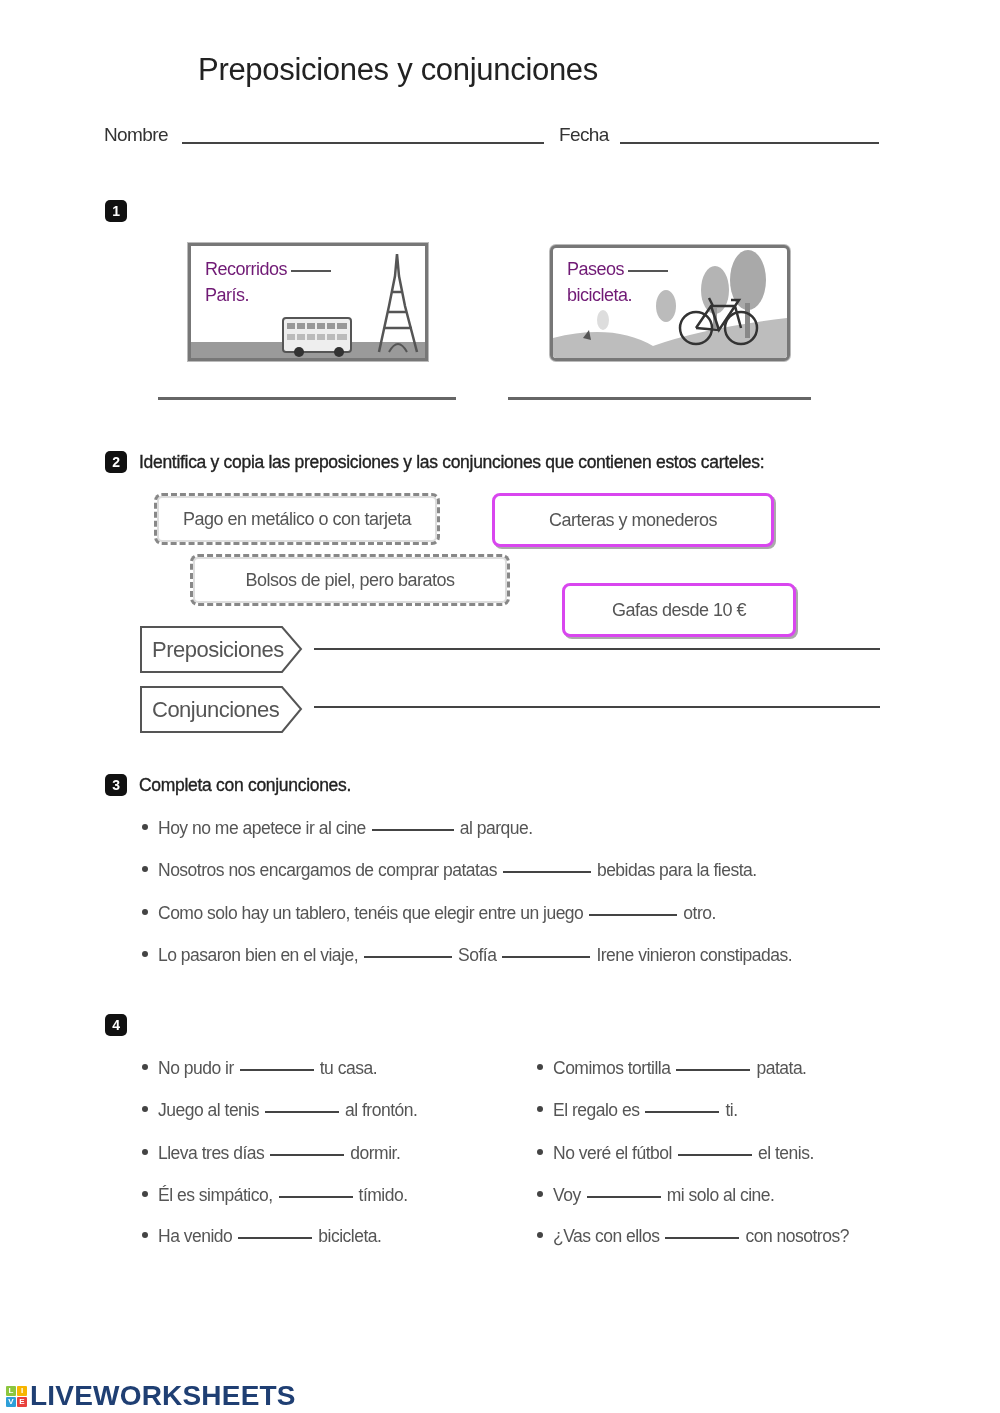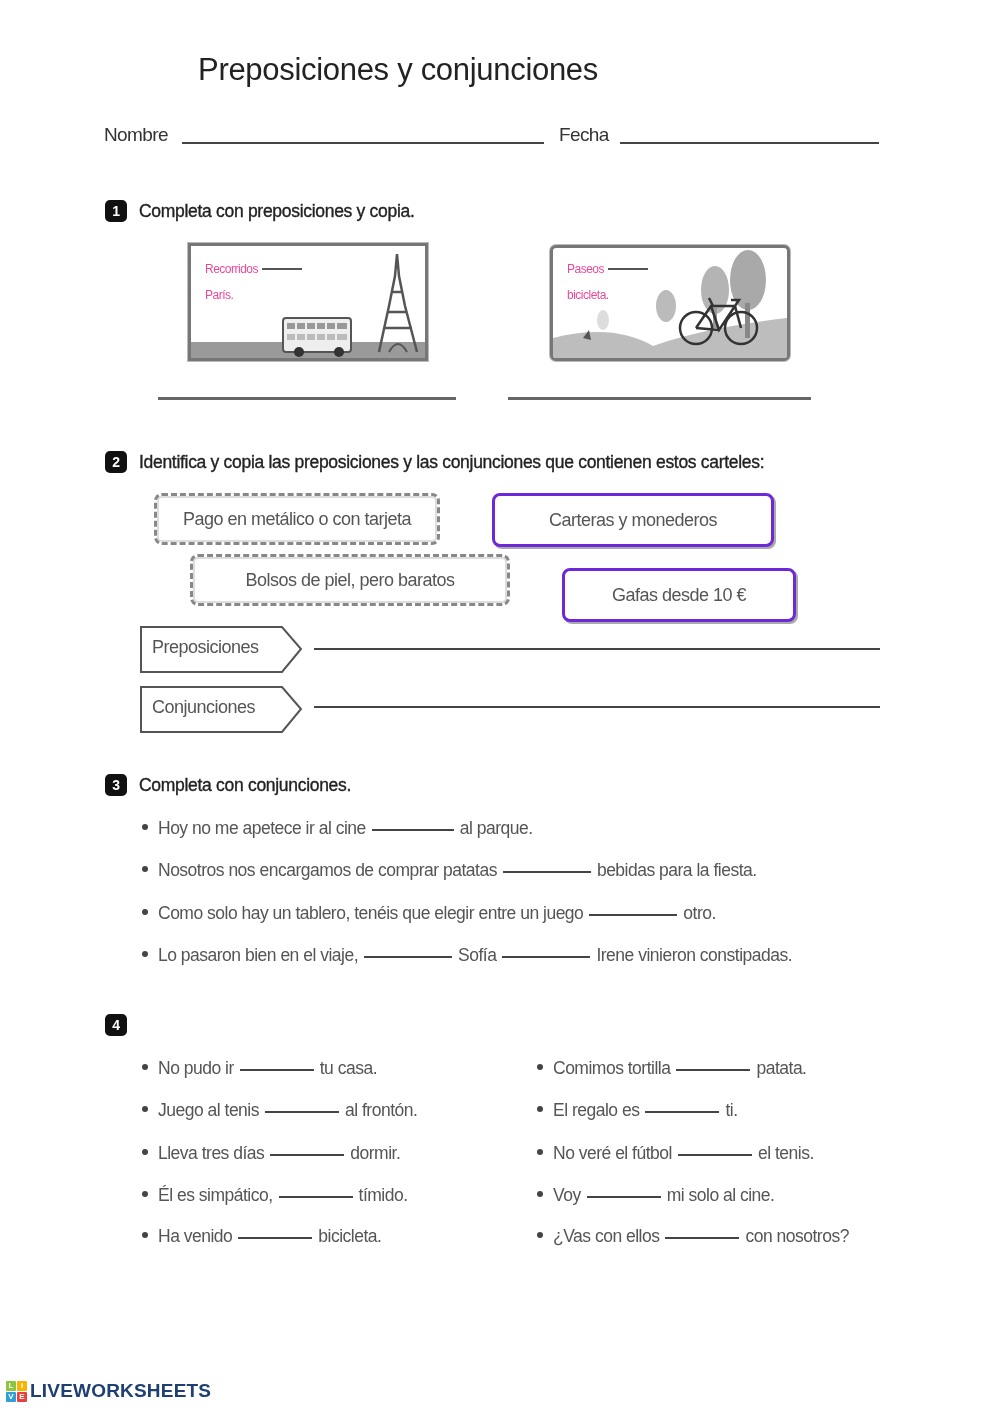--- a/index.html
+++ b/index.html
@@ -5,49 +5,48 @@
   html,body{margin:0;padding:0;background:#fff;}
   body{width:1000px;height:1413px;position:relative;overflow:hidden;font-family:"Liberation Sans",sans-serif;color:#333;}
   .abs{position:absolute;}
   .title{left:198px;top:52px;font-size:31px;color:#222;letter-spacing:-0.3px;}
   .field-label{font-size:19px;color:#333;letter-spacing:-0.6px;}
   .uline{position:absolute;border-bottom:2px solid #444;}
   .badge{display:inline-block;width:22px;height:22px;background:#111;color:#fff;border-radius:5px;font-size:14px;font-weight:bold;text-align:center;line-height:22px;}
   .heading{font-size:17.5px;color:#222;font-weight:bold;letter-spacing:-0.3px;}
   .heading .txt{font-weight:normal;-webkit-text-stroke:0.35px #222;}
   .card{position:absolute;border:3px solid #777;background:#fff;box-shadow:0 0 0 1px #bbb;overflow:hidden;}
-  .card-text{position:absolute;font-size:12px;color:#ec4899;line-height:26px;letter-spacing:-0.5px;}
+  .card-text{position:absolute;font-size:18px;color:#701a75;line-height:26px;letter-spacing:-0.5px;}
   .blank-s{display:inline-block;width:40px;border-bottom:2px solid #555;vertical-align:3px;margin-left:4px;}
   .sign{position:absolute;background:#fff;border-radius:8px;font-size:18px;color:#555;display:flex;align-items:center;justify-content:center;letter-spacing:-0.5px;}
   .sign.dotted{border:3px dashed #888;box-shadow:0 0 0 2px #ddd inset;}
-  .sign.solid{border:3px solid #6d28d9;box-shadow:2px 2px 0 #aaa;}
+  .sign.solid{border:3px solid #d946ef;box-shadow:2px 2px 0 #aaa;}
   .tag{position:absolute;height:44px;}
   .tag svg{position:absolute;left:0;top:0;}
-  .tag span{position:absolute;left:12px;top:11px;font-size:18px;color:#555;letter-spacing:-0.5px;}
+  .tag span{position:absolute;left:12px;top:11px;font-size:22px;color:#555;letter-spacing:-0.5px;}
   .bullet-line{position:absolute;font-size:17.5px;color:#555;letter-spacing:-0.5px;white-space:nowrap;}
   .bullet-line .dot{display:inline-block;width:6px;height:6px;background:#444;border-radius:50%;vertical-align:4px;margin-right:10px;}
   .gap{display:inline-block;border-bottom:2px solid #444;vertical-align:3px;margin:0 6px;}
   .logo{left:6px;top:1380px;display:flex;align-items:center;}
   .logo-tiles{display:grid;grid-template-columns:10px 10px;grid-template-rows:10px 10px;gap:1px;margin-right:3px;}
   .tile{font-size:8px;font-weight:bold;color:#fff;text-align:center;line-height:10px;border-radius:1px;}
-  .logo-text{font-size:19px;font-weight:bold;color:#1f3f73;letter-spacing:0.2px;}
+  .logo-text{font-size:28px;font-weight:bold;color:#1f3f73;letter-spacing:0.2px;}
 </style>
 </head>
 <body>
 
 <div class="abs title">Preposiciones y conjunciones</div>
 
 <div class="abs field-label" style="left:104px;top:124px;">Nombre</div>
 <div class="uline" style="left:182px;top:142px;width:362px;"></div>
 <div class="abs field-label" style="left:559px;top:124px;">Fecha</div>
 <div class="uline" style="left:620px;top:142px;width:259px;"></div>
 
 <div class="abs heading" style="left:105px;top:200px;display:flex;align-items:center;gap:12px;">
   <span class="badge">1</span>
-  <span class="txt">Completa con preposiciones y copia.</span>
 </div>
 
 <div class="card" style="left:188px;top:243px;width:234px;height:112px;">
   <div class="card-text" style="left:14px;top:10px;">
     <span>Recorridos</span><span class="blank-s"></span><br>
     <span>París.</span>
   </div>
   <svg class="abs" style="left:0;top:0;" width="234" height="112" viewBox="0 0 234 112">
     <rect x="0" y="96" width="234" height="16" fill="#9a9a9a"></rect>
     <rect x="92" y="72" width="68" height="34" rx="3" fill="#eee" stroke="#555" stroke-width="2"></rect>
@@ -100,21 +99,21 @@
 <div class="uline" style="left:508px;top:397px;width:303px;border-bottom-width:3px;border-color:#666;"></div>
 
 <div class="abs heading" style="left:105px;top:451px;display:flex;align-items:center;gap:12px;">
   <span class="badge">2</span>
   <span class="txt">Identifica y copia las preposiciones y las conjunciones que contienen estos carteles:</span>
 </div>
 
 <div class="sign dotted" style="left:154px;top:493px;width:280px;height:46px;">Pago en metálico o con tarjeta</div>
 <div class="sign solid" style="left:492px;top:493px;width:276px;height:48px;">Carteras y monederos</div>
 <div class="sign dotted" style="left:190px;top:554px;width:314px;height:46px;">Bolsos de piel, pero baratos</div>
-<div class="sign solid" style="left:562px;top:568px;width:228px;height:48px;">Gafas desde 10 €</div>
+<div class="sign solid" style="left:562px;top:583px;width:228px;height:48px;">Gafas desde 10 €</div>
 
 <div class="tag" style="left:140px;top:626px;width:165px;">
   <svg width="165" height="48" viewBox="0 0 165 48">
       <path d="M1 1 H142 L161 23 L142 46 H1 Z" fill="#fff" stroke="#555" stroke-width="2"></path>
     </svg>
   <span>Preposiciones</span>
 </div>
 <div class="uline" style="left:314px;top:648px;width:566px;"></div>
 
 <div class="tag" style="left:140px;top:686px;width:165px;">

